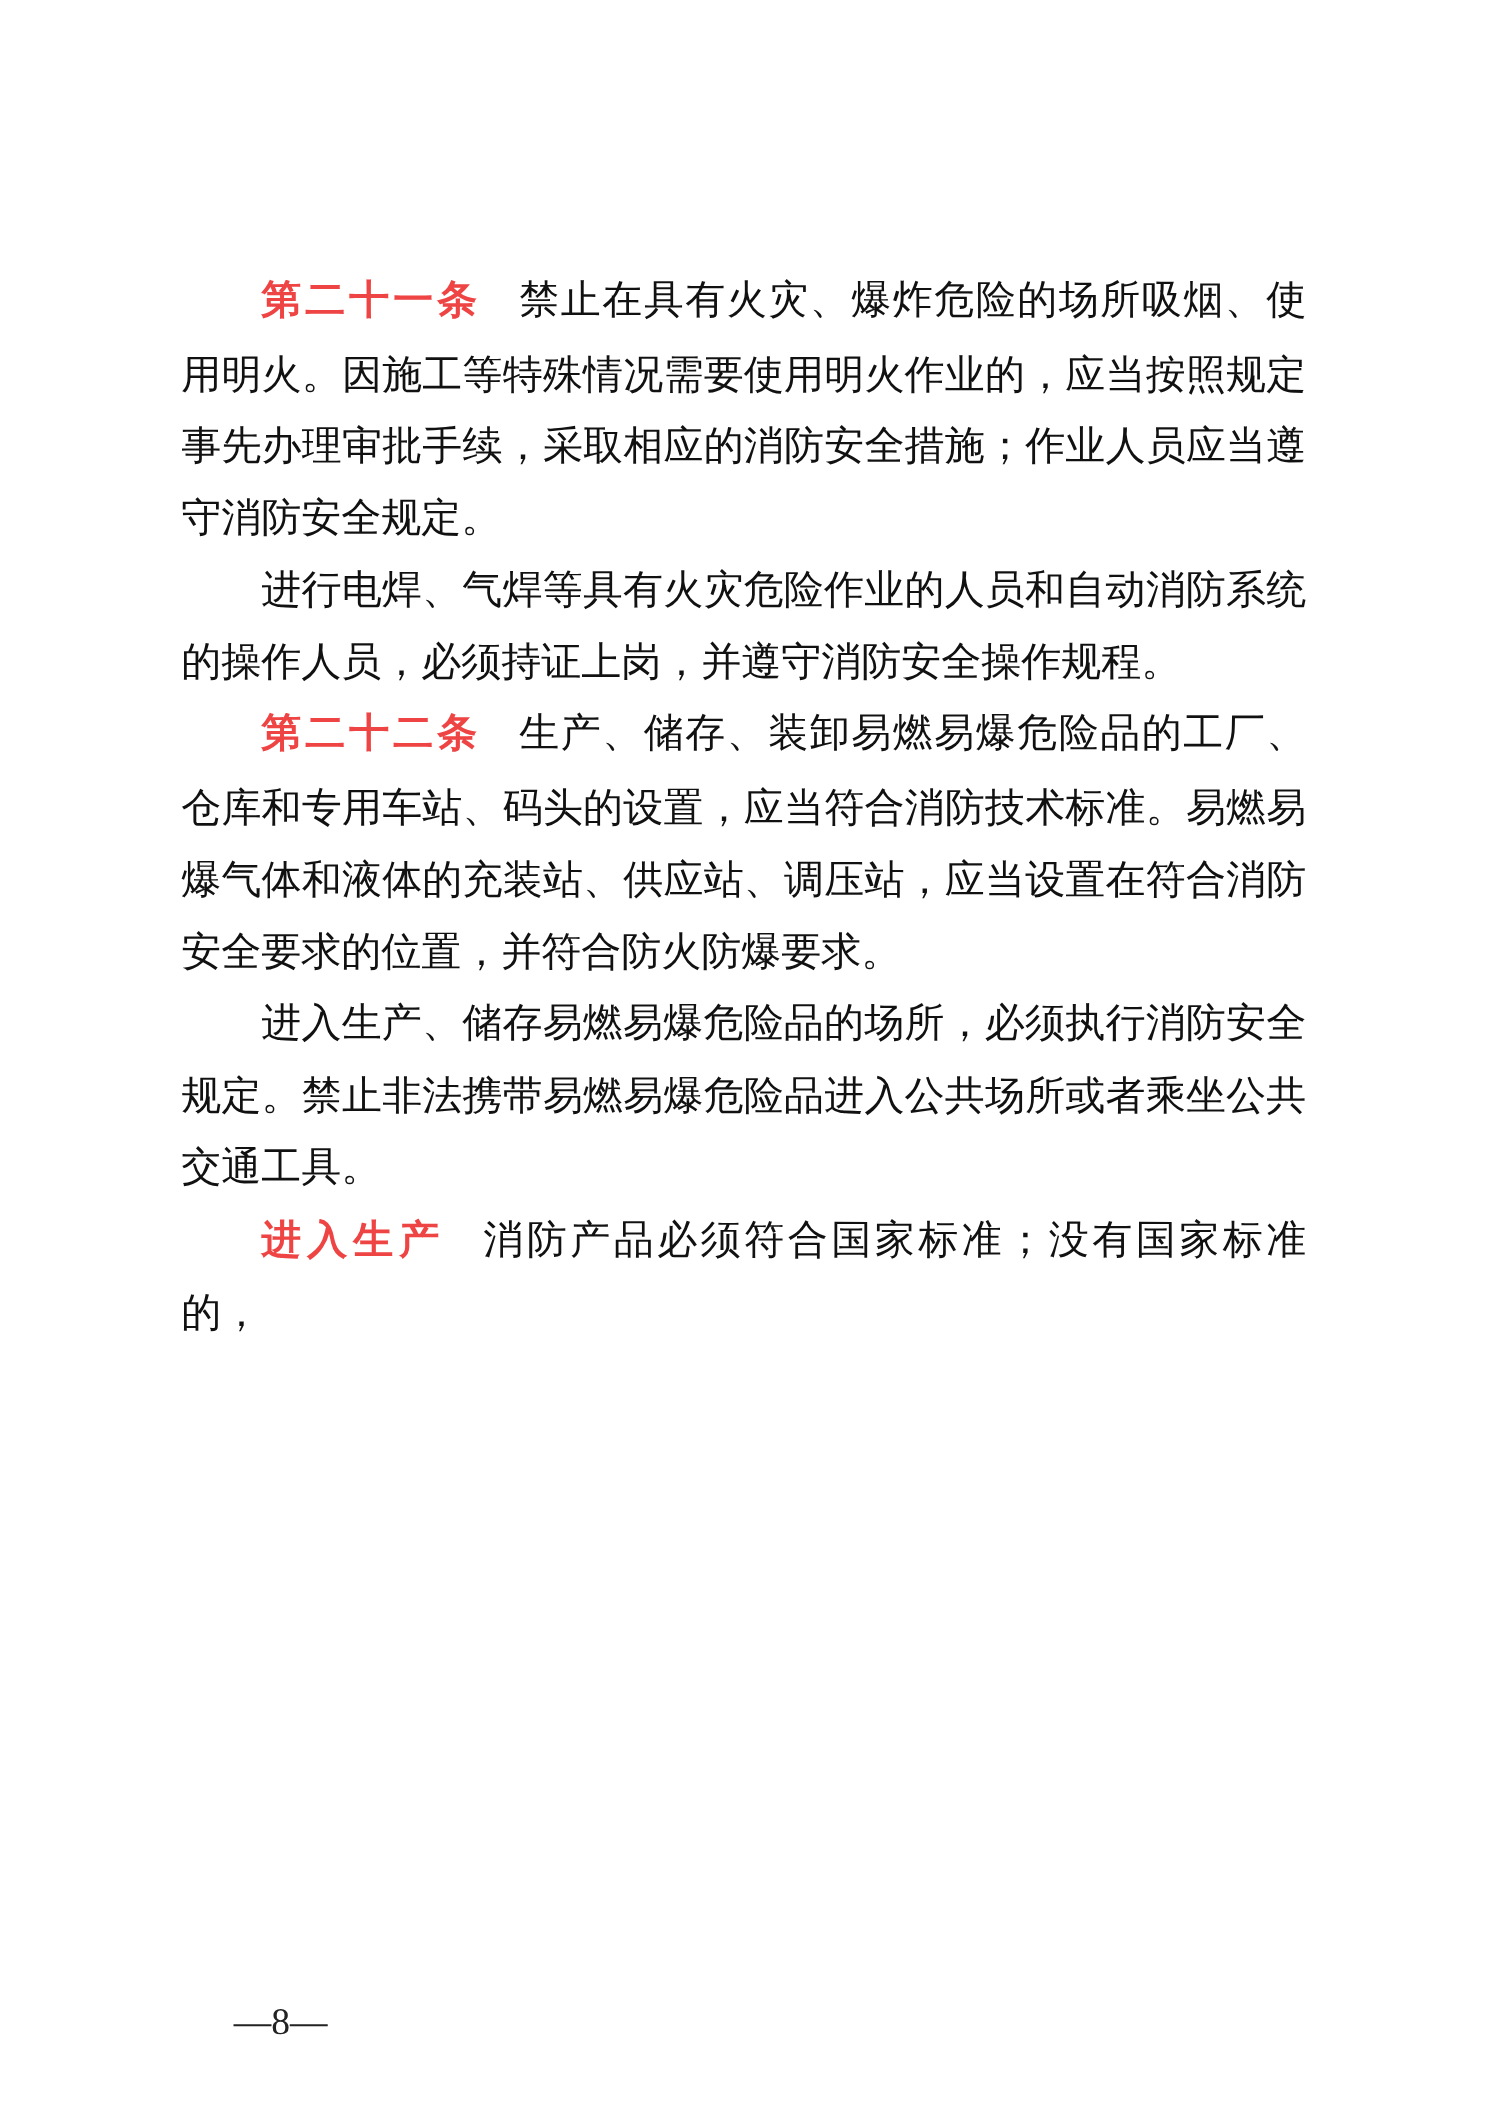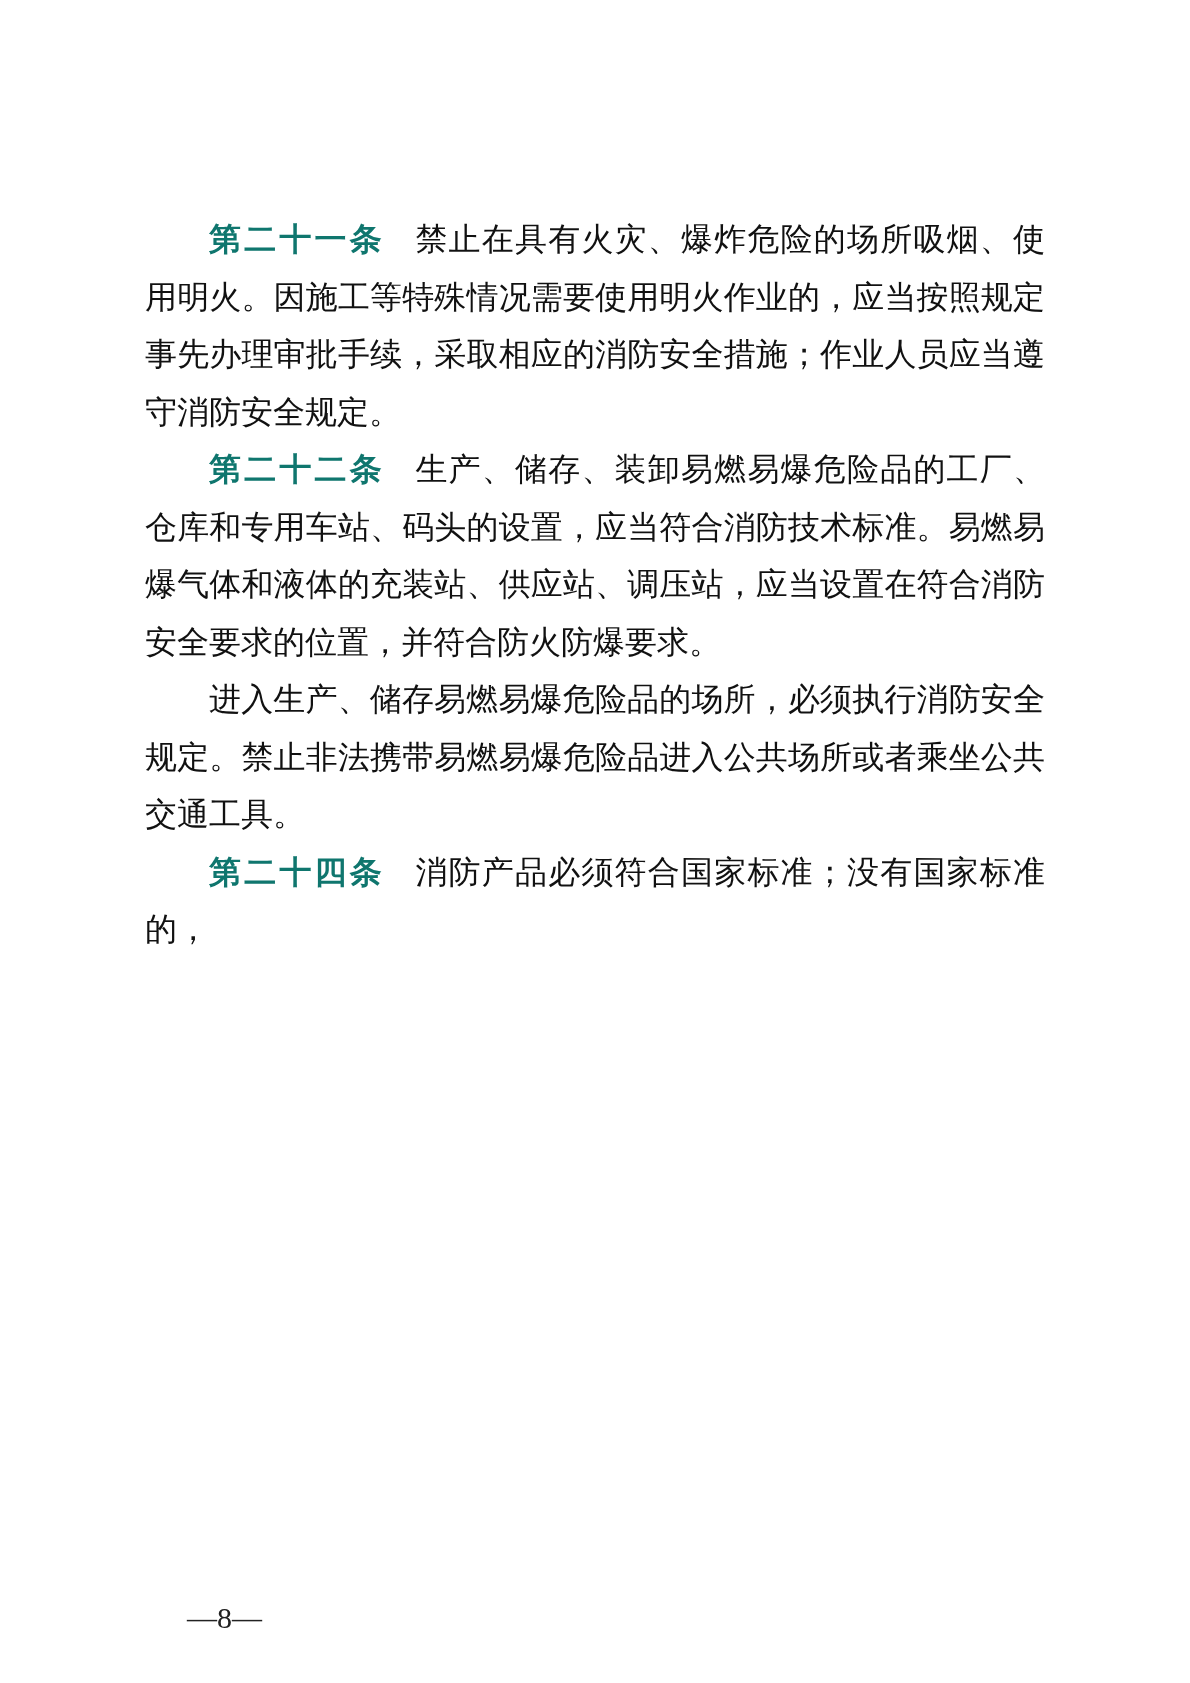--- a/index.html
+++ b/index.html
@@ -24,52 +24,53 @@
     font-size: 32px;
     line-height: 57.5px;
     text-align: justify;
   }
   .para {
     margin: 0;
     padding: 0;
     text-indent: 64px;
   }
   .art {
-    font-family: Liberation Sans, sans-serif;
+    font-family: Liberation Mono, monospace;
     font-weight: bold;
     letter-spacing: 2px;
     margin-right: 0.95em;
-    color: #0f766e;
+    color: #ef4444;
   }
   .pagenum {
     position: absolute;
     left: 187px;
     top: 1598px;
     color: #222222;
     font-size: 30px;
     line-height: 40px;
     font-family: "Liberation Serif", "DejaVu Serif", serif;
   }
 </style>
 </head>
 <body>
 
 <div class="page">
 
   <div class="doc-body">
 
     <p class="para"><b class="art">第二十一条</b><span>禁止在具有火灾、爆炸危险的场所吸烟、使用明火。因施工等特殊情况需要使用明火作业的，应当按照规定事先办理审批手续，采取相应的消防安全措施；作业人员应当遵守消防安全规定。</span></p>
 
+    <p class="para"><span>进行电焊、气焊等具有火灾危险作业的人员和自动消防系统的操作人员，必须持证上岗，并遵守消防安全操作规程。</span></p>
 
     <p class="para"><b class="art">第二十二条</b><span>生产、储存、装卸易燃易爆危险品的工厂、仓库和专用车站、码头的设置，应当符合消防技术标准。易燃易爆气体和液体的充装站、供应站、调压站，应当设置在符合消防安全要求的位置，并符合防火防爆要求。</span></p>
 
 
 
     <p class="para"><span>进入生产、储存易燃易爆危险品的场所，必须执行消防安全规定。禁止非法携带易燃易爆危险品进入公共场所或者乘坐公共交通工具。</span></p>
 
 
-    <p class="para"><b class="art">第二十四条</b><span>消防产品必须符合国家标准；没有国家标准的，</span></p>
+    <p class="para"><b class="art">进入生产</b><span>消防产品必须符合国家标准；没有国家标准的，</span></p>
 
   </div>
 
   <div class="pagenum">—8—</div>
 
 </div>
 
 </body></html>

